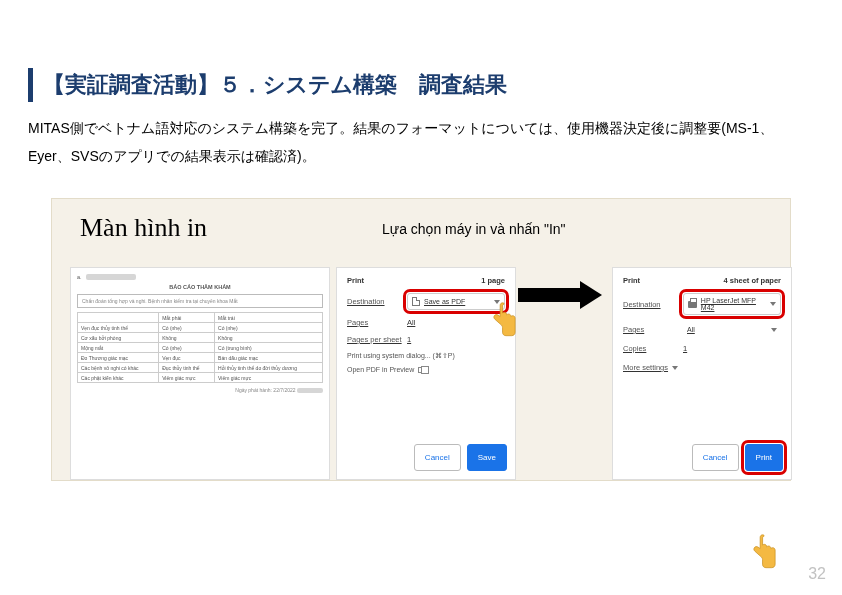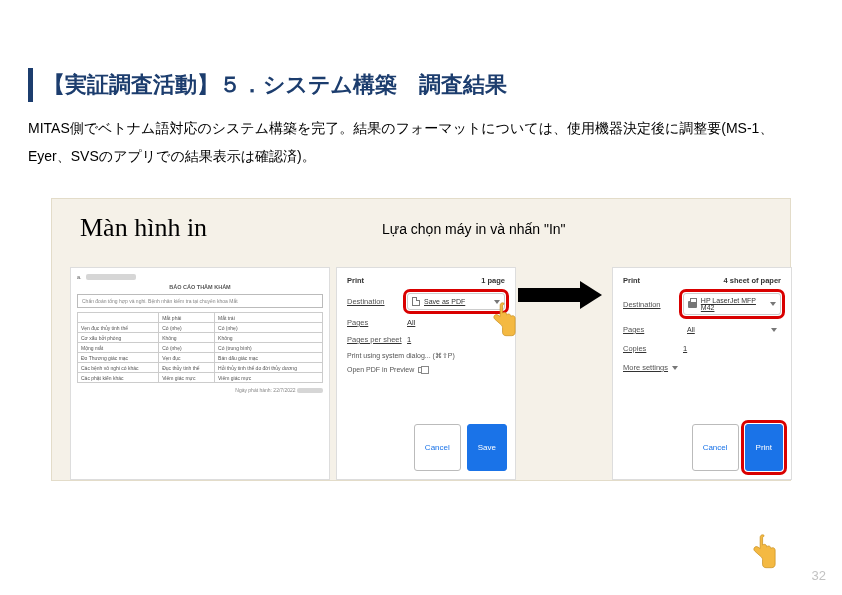--- a/index.html
+++ b/index.html
@@ -134,21 +134,21 @@
     .ext-icon::after { content:""; position:absolute; width:6px; height:6px; border:1px solid #888; left:2px; top:-2px; background:#fff;}
     .pp-btn-row {
       position:absolute;
       right:8px;
       bottom:8px;
       display:flex;
       gap:6px;
     }
     .btn {
       font-size:8px;
-      padding:18px 10px;
+      padding:8px 10px;
       border-radius:3px;
       border:1px solid #bbb;
       background:#fff;
       color:#1a73e8;
     }
     .btn-primary {
       background:#1a73e8;
       border-color:#1a73e8;
       color:#fff;
     }
@@ -227,21 +227,21 @@
     .caret {
       width:0;height:0;border-left:3px solid transparent;border-right:3px solid transparent;border-top:4px solid #777;
     }
     .more-caret { transform: none; margin-left:4px; }
 
     .page-num {
       position:absolute;
       right: 16px;
       bottom: 12px;
       color: #c2c2c2;
-      font-size: 13px;
+      font-size: 16px;
     }
   </style>
 </head>
 <body>
 
 <div class="title-bar">
   <div class="title-accent"></div>
   <div class="title-text">【実証調査活動】５．システム構築　調査結果</div>
 </div>
 

